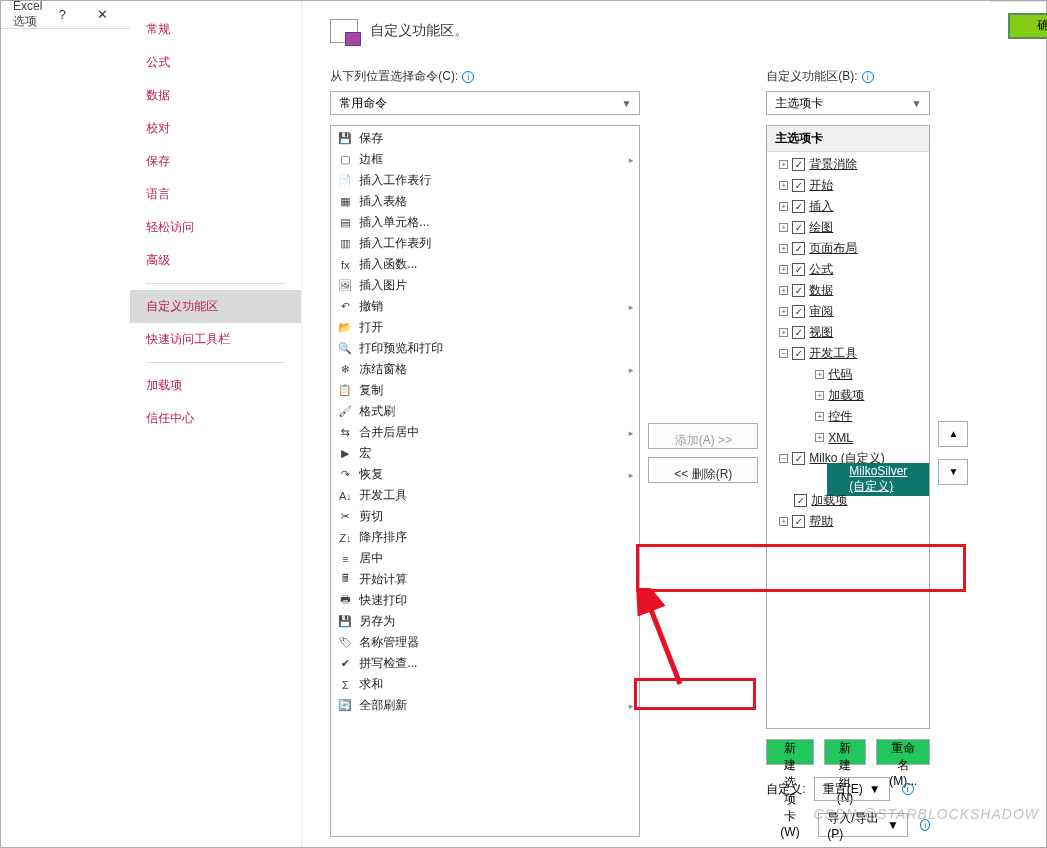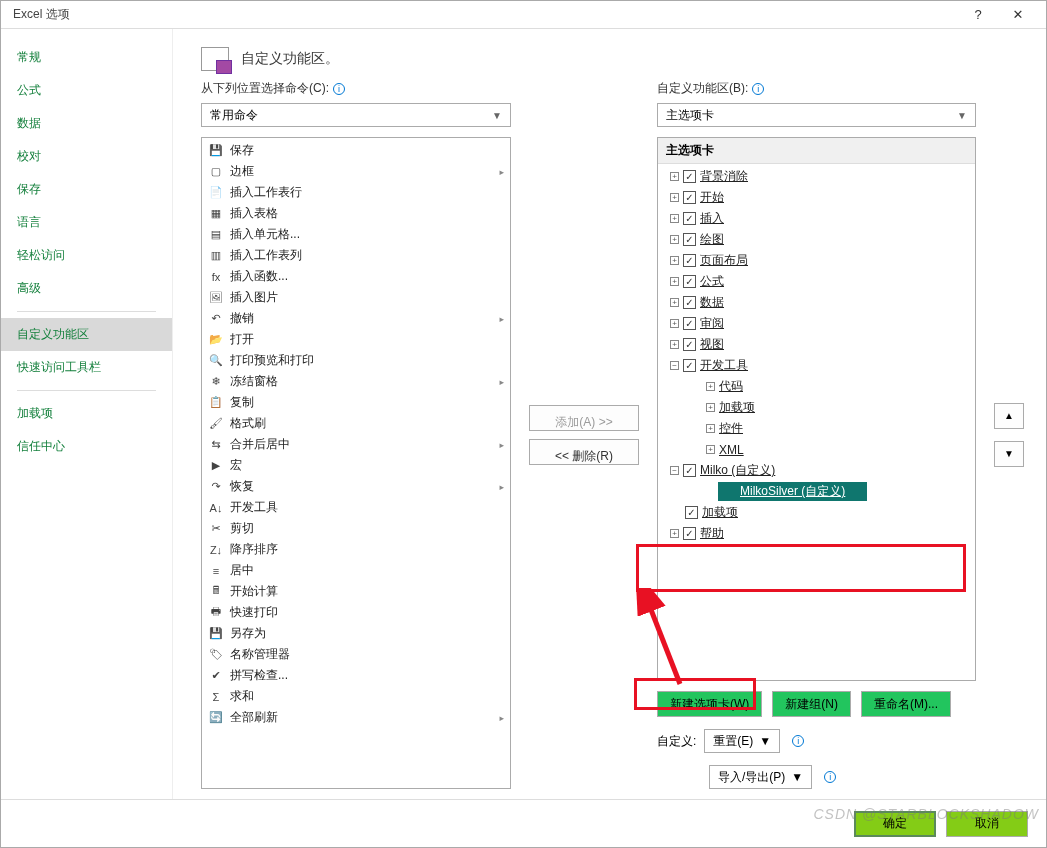--- a/index.html
+++ b/index.html
@@ -1,31 +1,31 @@
 <!DOCTYPE html>
 <html><head>
 <meta charset="utf-8">
 <style>
 * { box-sizing: border-box; margin: 0; padding: 0; font-family: "Microsoft YaHei", "Segoe UI", sans-serif; font-size: 12px; }
 body { background: #fff; width: 1047px; height: 848px; position: relative; overflow: hidden; }
-.dialog { width: 1047px; height: 848px; border: 1px solid #aaa; position: relative; display: flex; flex-direction: column; }
+.dialog { width: 1047px; height: 848px; border: 1px solid #aaa; position: relative; display: flex; }
 .titlebar { height: 28px; display: flex; align-items: center; padding: 0 8px; border-bottom: 1px solid #ddd; }
 .titlebar .title { flex: 1; color: #444; padding-left: 4px; }
 .titlebar .btn { width: 40px; text-align: center; color: #333; font-size: 13px; cursor: pointer; }
 .body { flex: 1; display: flex; }
 .sidebar { width: 172px; padding: 12px 0; border-right: 1px solid #eee; }
-.sidebar .item { padding: 8px 16px; color: #15803d; cursor: pointer; }
+.sidebar .item { padding: 8px 16px; color: #be185d; cursor: pointer; }
 .sidebar .item.active { background: #d9d9d9; }
 .sidebar .sep { border-top: 1px solid #ddd; margin: 6px 16px; }
 .main { flex: 1; padding: 18px 22px 10px 28px; display: flex; flex-direction: column; }
-.main-header { display: flex; align-items: center; gap: 12px; margin-bottom: 9px; }
+.main-header { display: flex; align-items: center; gap: 12px; margin-bottom: 25px; }
 .main-header .icon { width: 28px; height: 24px; border: 1px solid #999; background: #fff; position: relative; }
 .main-header .icon::after { content: ""; position: absolute; bottom: -4px; right: -4px; width: 14px; height: 12px; background: #a349a4; border: 1px solid #7030a0; }
 .main-header h2 { font-size: 14px; font-weight: 400; color: #3a3a3a; }
-.cols { display: flex; gap: 18px; flex: 1; }
+.cols { display: flex; gap: 8px; flex: 1; }
 .col { display: flex; flex-direction: column; }
 .col.left { width: 310px; }
 .col.mid { width: 110px; justify-content: center; gap: 8px; }
 .col.right { flex: 1; }
 .col-label { color: #333; margin-bottom: 6px; }
 .info-icon { color: #0078d4; border: 1px solid #0078d4; border-radius: 50%; width: 12px; height: 12px; display: inline-flex; align-items: center; justify-content: center; font-size: 9px; margin-left: 4px; }
 .select { border: 1px solid #ababab; height: 24px; display: flex; align-items: center; padding: 0 8px; justify-content: space-between; margin-bottom: 10px; background: #fff; cursor: pointer; }
 .select .chev { font-size: 10px; color: #666; }
 .listbox { border: 1px solid #ababab; flex: 1; display: flex; position: relative; overflow: hidden; }
 .listbox .items { flex: 1; overflow-y: auto; padding: 2px 0; }

